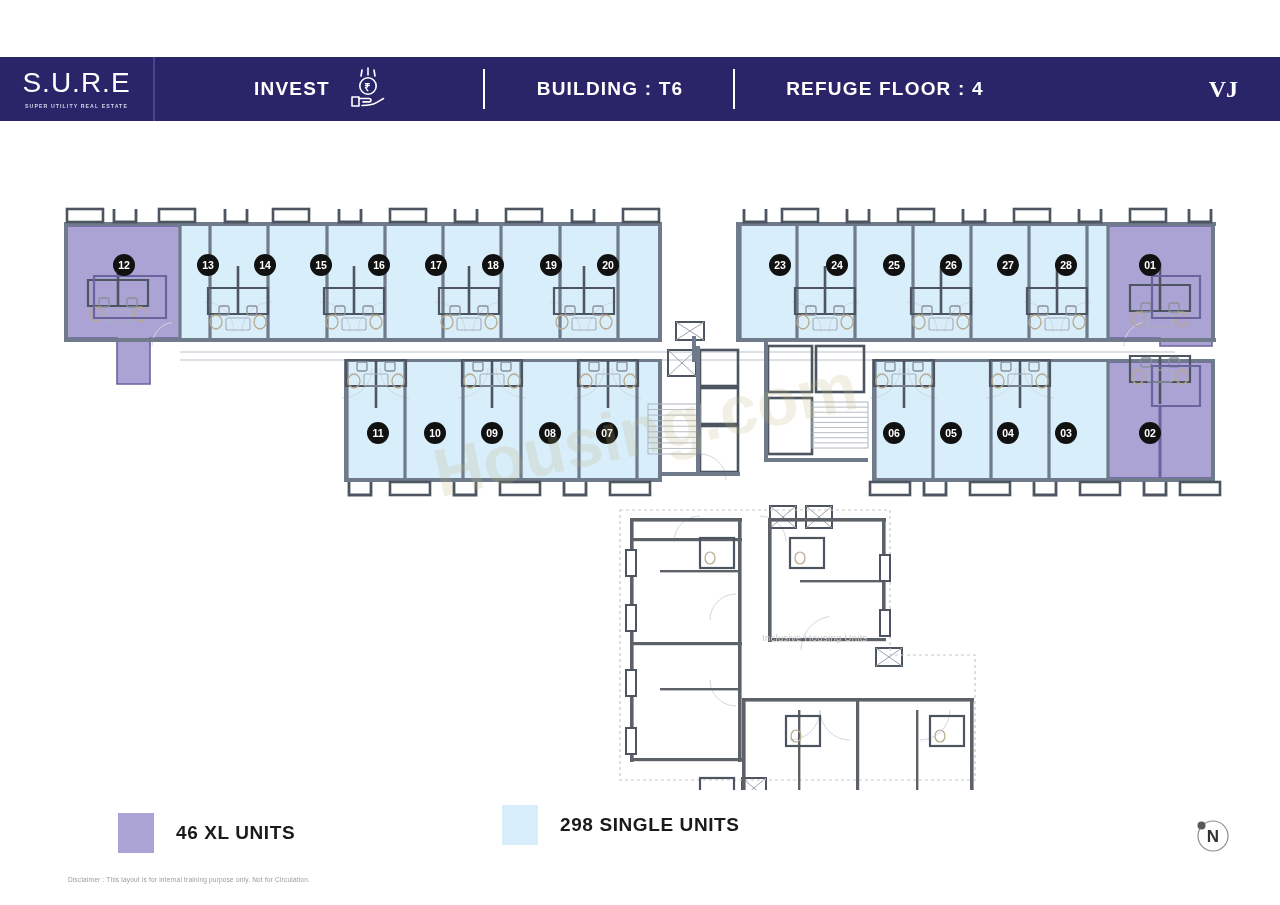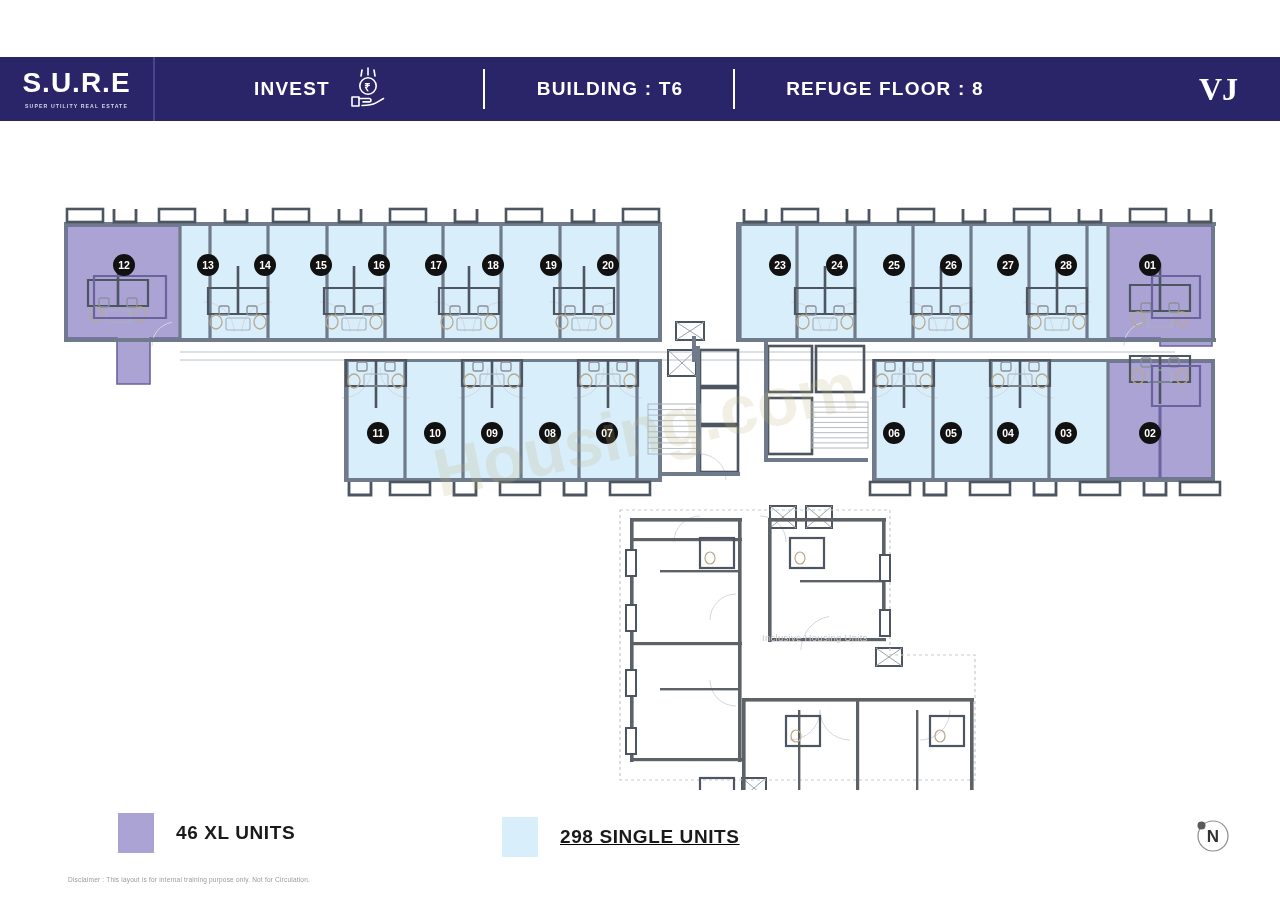--- a/index.html
+++ b/index.html
@@ -18,41 +18,41 @@
     background: #2a2468;
     display: flex; align-items: center;
   }
   .logo-block {
     width: 155px; height: 64px;
     border-right: 2px solid #4a4490;
     display: flex; flex-direction: column; align-items: center; justify-content: center;
     flex: 0 0 155px;
   }
   .logo-main {
-    color: #ffffff; font-size: 28px; font-weight: bold; letter-spacing: 1px;
+    color: #ffffff; font-size: 28px; font-weight: normal; letter-spacing: 1px;
     line-height: 1;
   }
   .logo-sub {
     color: #d8d5ea; font-size: 5.2px; letter-spacing: 1.1px; margin-top: 6px;
     font-weight: bold;
   }
   .hdr-cell {
     height: 64px; display: flex; align-items: center; justify-content: center;
     color: #ffffff; font-size: 19px; font-weight: bold; letter-spacing: 1.2px;
     position: relative;
   }
   .hdr-invest { flex: 0 0 330px; gap: 18px; }
   .hdr-sep {
     position: absolute; right: 0; top: 12px; width: 2px; height: 40px; background: #ffffff;
   }
   .hdr-building { flex: 0 0 250px; }
   .hdr-refuge   { flex: 0 0 300px; }
   .hdr-spacer   { flex: 1 1 auto; }
   .vj-logo {
-    color:#ffffff; font-family:"Liberation Serif", serif; font-size: 32px;
+    color:#ffffff; font-family:"Liberation Serif", serif; font-size: 24px;
     font-weight: bold; letter-spacing: 0px; padding-right: 42px;
   }
   .invest-icon { width: 38px; height: 44px; display:block; }
 
   
   .plan { position: absolute; left: 0; top: 150px; width: 1280px; height: 640px; text-align: center; }
   .plan svg { display:block; }
 
   
   .legend { position: absolute; left: 0; top: 805px; width: 1280px; height: 60px; }
@@ -109,21 +109,21 @@
       </span>
       <span class="hdr-sep"></span>
     </div>
 
     <div class="hdr-cell hdr-building">
       <span>BUILDING : T6</span>
       <span class="hdr-sep"></span>
     </div>
 
     <div class="hdr-cell hdr-refuge">
-      <span>REFUGE FLOOR : 8</span>
+      <span>REFUGE FLOOR : 4</span>
     </div>
 
     <div class="hdr-spacer"></div>
     <div class="vj-logo">VJ</div>
   </div>
 
   <div class="plan">
     <svg id="plan-svg" width="1280" height="640" viewBox="0 0 1280 640">
         <g>
           <path d="M67,76 H180 V188 H150 V234 H117 V188 H67 Z" fill="#aaa3d4" stroke="#6a639e" stroke-width="1.6"></path>
@@ -677,21 +677,21 @@
   </div>
 
   <div class="watermark">Housing.com</div>
   <div class="ihu-label">Inclusive Housing Units</div>
 
   <div class="legend">
     <div class="legend-item" style="left:72px; top:8px;">
       <span class="legend-sw xl"></span>
       <span class="legend-label">46 XL UNITS</span>
     </div>
-    <div class="legend-item" style="left:456px; top:12px;text-decoration:underline;">
+    <div class="legend-item" style="left:456px; top:0;">
       <span class="legend-sw single"></span>
       <span class="legend-label">298 SINGLE UNITS</span>
     </div>
   </div>
 
   <div class="north">
     <svg width="44" height="44" viewBox="0 0 44 44">
       <circle cx="23" cy="24" r="15" fill="none" stroke="#8d8d8d" stroke-width="1.2"></circle>
       <circle cx="11.5" cy="13.5" r="4" fill="#5a5a5a"></circle>
       <text x="23" y="30" text-anchor="middle" font-size="17" font-weight="bold" font-family="Liberation Sans, sans-serif" fill="#333333">N</text>

